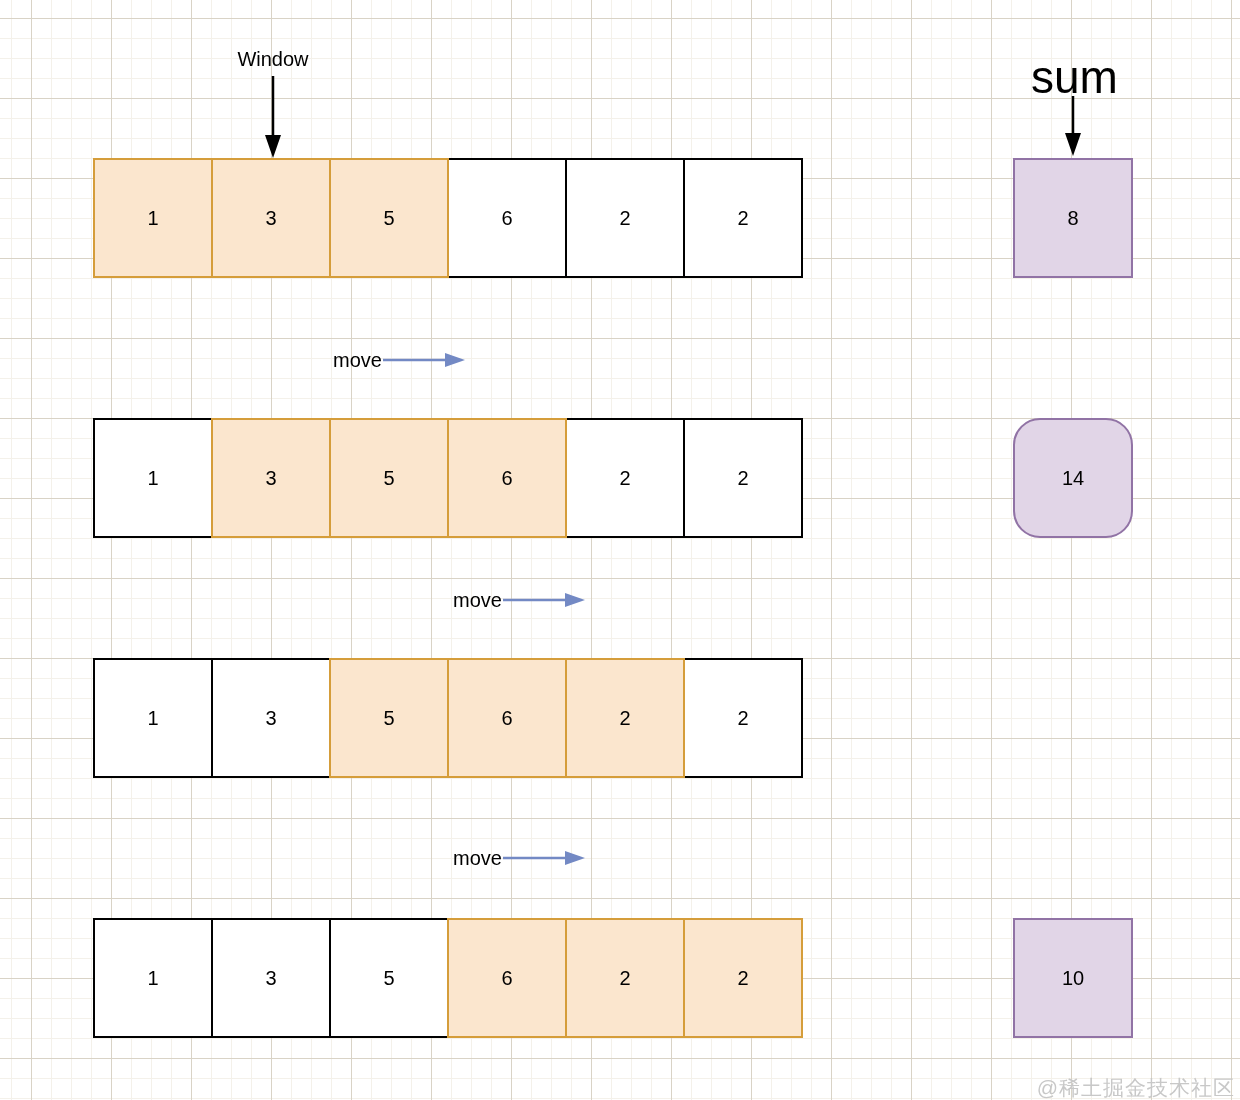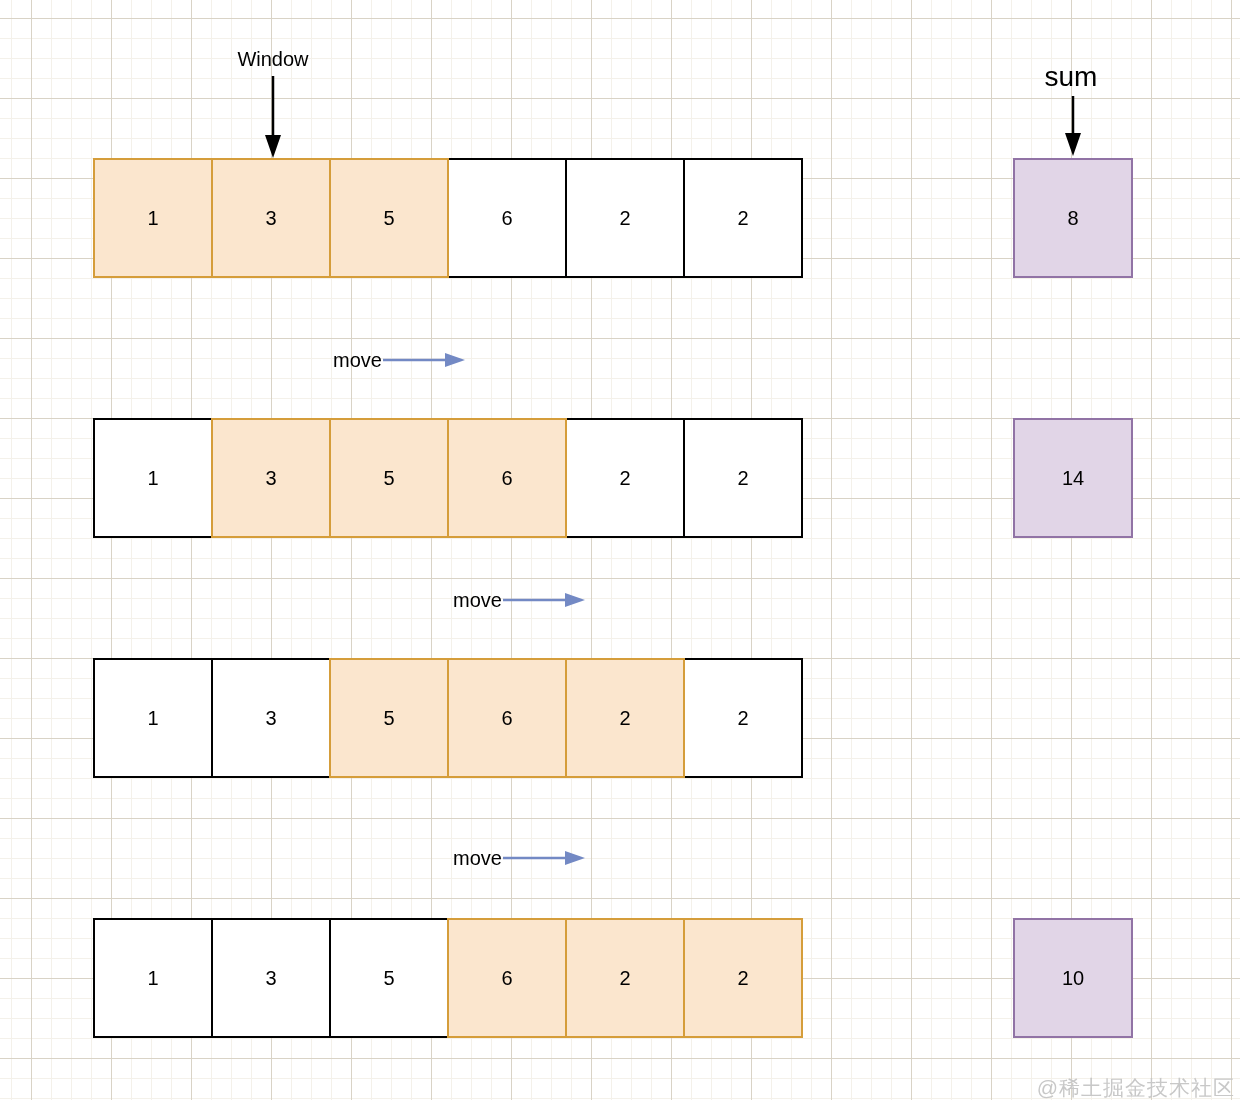--- a/index.html
+++ b/index.html
@@ -24,21 +24,21 @@
   .label {
     position: absolute;
     color: #000;
     font-size: 20px;
     line-height: 22px;
     text-align: center;
     white-space: nowrap;
   }
 
   .sum-title {
-    font-size: 28px;
+    font-size: 46px;
     line-height: 38px;
     text-align: center;
   }
 
   .down-arrow { position: absolute; }
 
   .array-row {
     position: absolute;
     display: flex;
     height: 120px;
@@ -133,21 +133,21 @@
   </div>
 
   <div class="array-row" style="left:93px; top:418px;">
     <div class="cell">1</div>
     <div class="cell win">3</div>
     <div class="cell win">5</div>
     <div class="cell win">6</div>
     <div class="cell">2</div>
     <div class="cell">2</div>
   </div>
-  <div class="sum-box" style="left:1013px; top:418px;">14</div>
+  <div class="sum-box" style="left:1013px; top:418px;border-radius:27px;">14</div>
 
   <div class="move-group" style="left:453px; top:589px;">
     <span class="move-label">move</span>
     <svg width="84" height="22" viewBox="0 0 84 22">
       <line x1="1" y1="11" x2="63" y2="11" stroke="#7389c4" stroke-width="2.5"></line>
       <polygon points="63,4 83,11 63,18" fill="#7389c4"></polygon>
     </svg>
   </div>
 
   <div class="array-row" style="left:93px; top:658px;">

